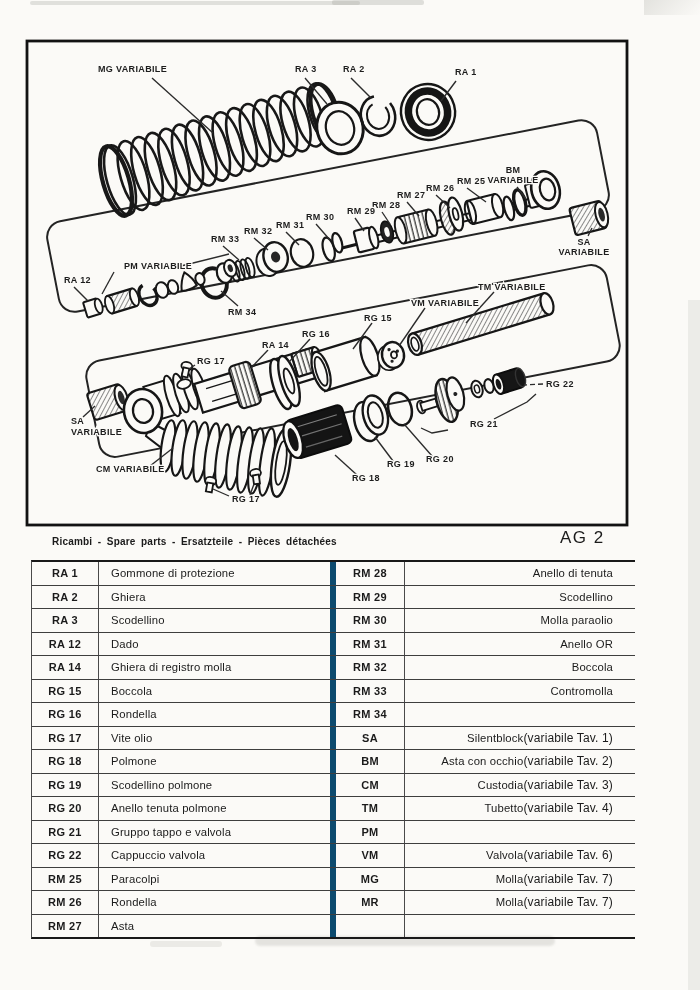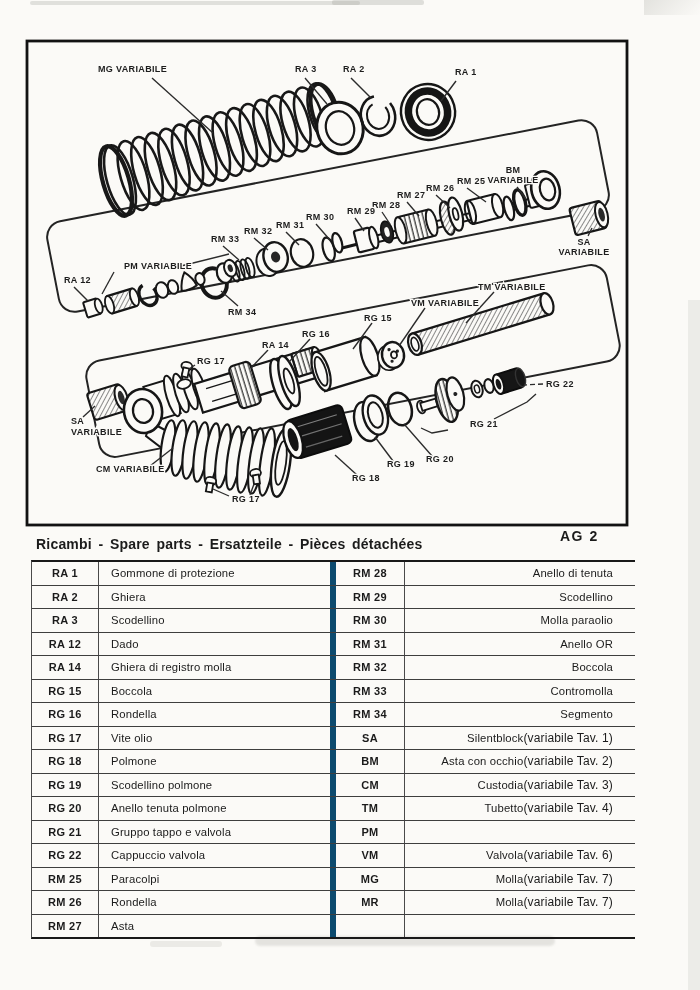--- a/index.html
+++ b/index.html
@@ -12,23 +12,23 @@
   .smudge{position:absolute;pointer-events:none;}
   
   #diagram{position:absolute;left:0;top:0;}
   .lbl{
     font-family:"Liberation Sans",sans-serif;
     font-size:9px;font-weight:bold;fill:#1d1d1d;letter-spacing:.35px;
     paint-order:stroke;stroke:#fbfaf7;stroke-width:2.5px;
   }
   .ldr{stroke:#2b2b2b;stroke-width:1.35;fill:none;}
   
-  #plate-header{position:absolute;left:36px;top:536px;font-size:14px;font-weight:bold;
+  #plate-header{position:absolute;left:52px;top:536px;font-size:10px;font-weight:bold;
     letter-spacing:.2px;word-spacing:2.5px;white-space:nowrap;}
-  #plate-code{position:absolute;left:560px;top:528px;font-size:14px;font-weight:bold;letter-spacing:1.5px;}
+  #plate-code{position:absolute;left:560px;top:528px;font-size:17px;font-weight:normal;letter-spacing:1.5px;}
   #table-wrap{position:absolute;left:31px;top:560px;width:603px;
     border-top:2.6px solid #191919;border-bottom:2.6px solid #191919;border-left:1px solid #4a4a4a;}
   .trow{display:flex;height:22.5px;border-bottom:1px solid #3e3e3e;align-items:stretch;}
   .trow:last-child{border-bottom:none;}
   .c{box-sizing:border-box;display:flex;align-items:center;}
   .c.code{width:67px;justify-content:center;font-weight:bold;font-size:11px;
     border-right:1px solid #4a4a4a;letter-spacing:.3px;}
   .c.code.mid{width:69px;}
   .c.desc{width:237px;padding-left:12px;font-size:11.3px;letter-spacing:.15px;}
   .c.desc.d1{border-right:6px solid #0c4a6e;text-align:right;}
@@ -443,24 +443,20 @@
         <div class="c code mid">RM 33</div>
         <div class="c desc last">
           <span>Contromolla</span>
           <span class="note"></span>
         </div>
       </div>
       <div class="trow">
         <div class="c code">RG 16</div>
         <div class="c desc d1">Rondella</div>
         <div class="c code mid">RM 34</div>
-        <div class="c desc last">
-          <span>Segmento</span>
-          <span class="note"></span>
-        </div>
       </div>
       <div class="trow">
         <div class="c code">RG 17</div>
         <div class="c desc d1">Vite olio</div>
         <div class="c code mid">SA</div>
         <div class="c desc last">
           <span>Silentblock</span>
           <span class="note">(variabile Tav. 1)</span>
         </div>
       </div>

